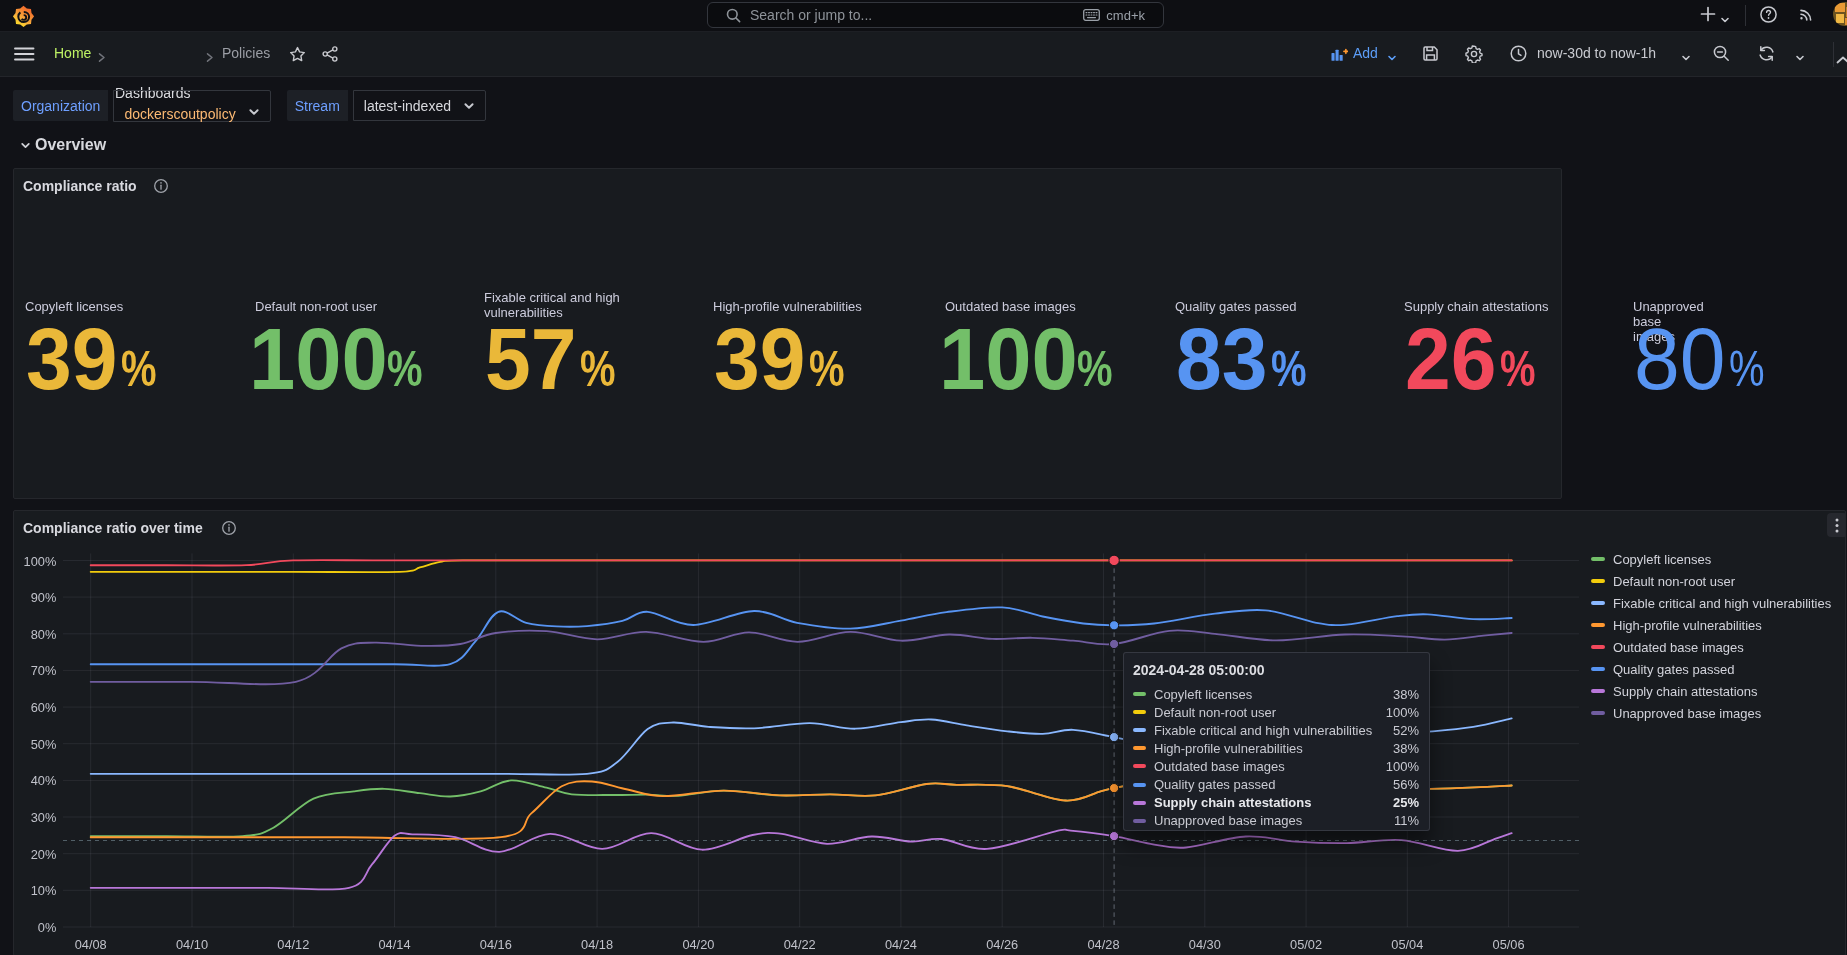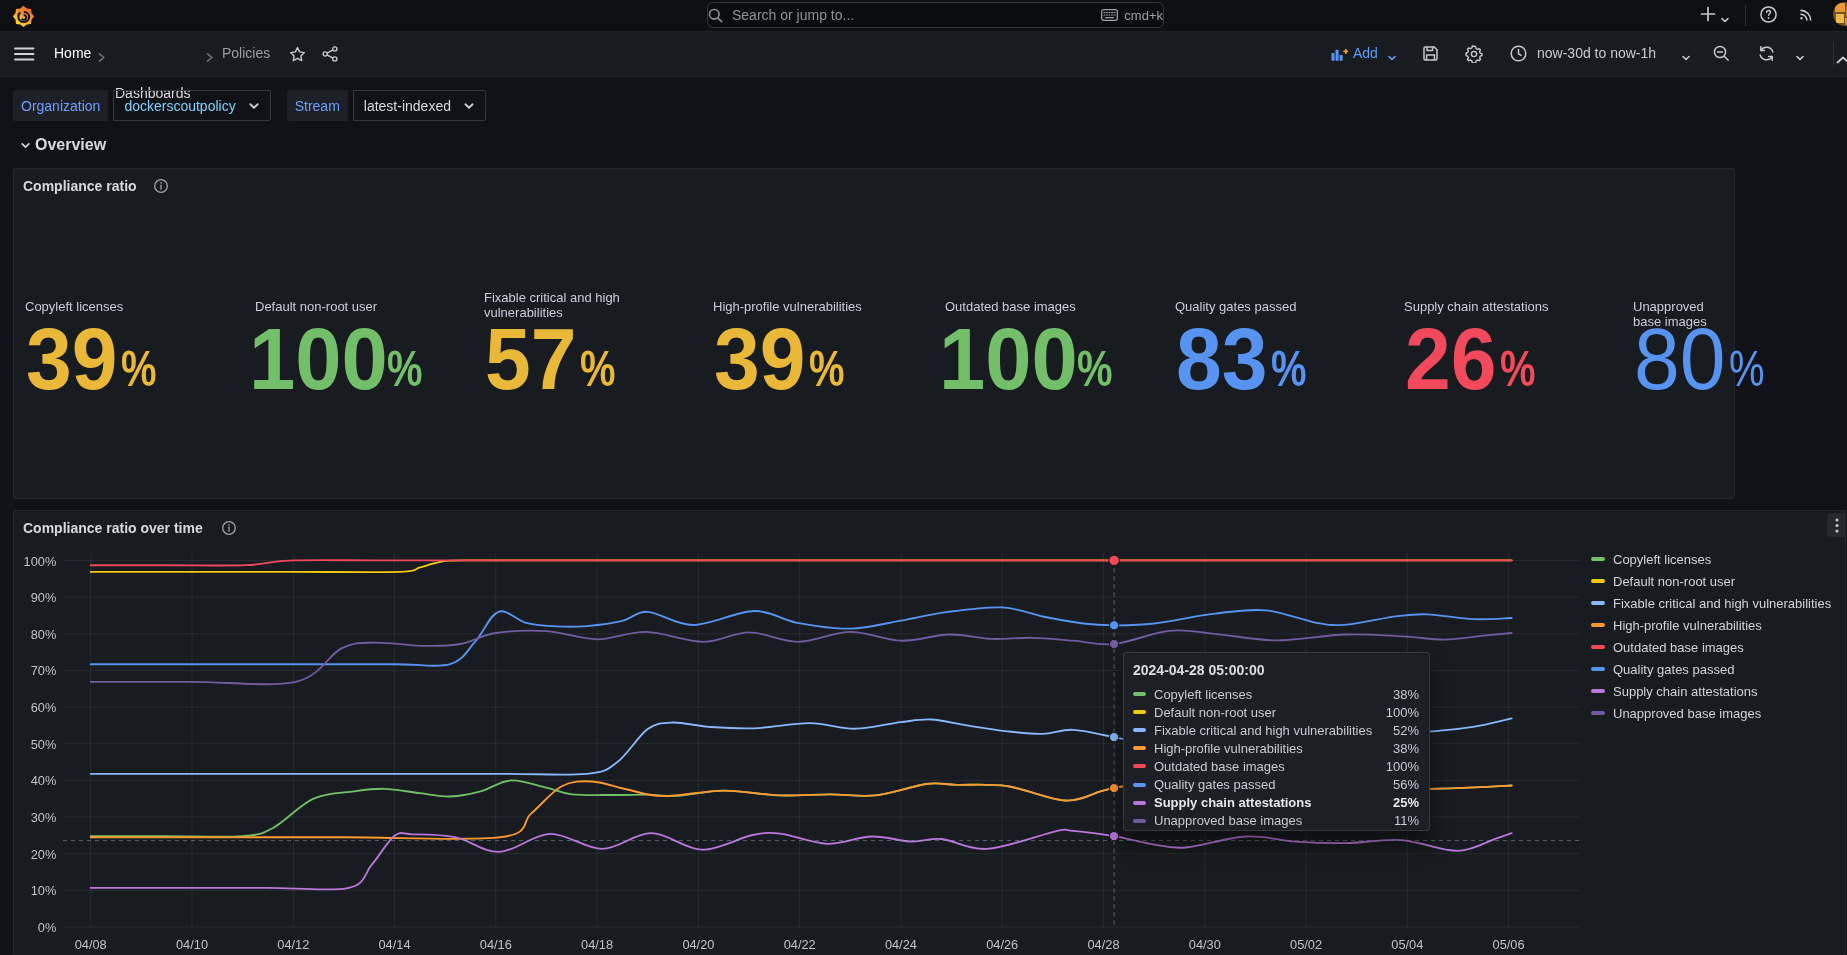--- a/index.html
+++ b/index.html
@@ -13,21 +13,21 @@
             <linearGradient id="gflame" x1="0.1" y1="1" x2="0.75" y2="0">
               <stop offset="0" stop-color="#FCEE1F"></stop>
               <stop offset="0.4" stop-color="#F8B13C"></stop>
               <stop offset="1" stop-color="#F05A28"></stop>
             </linearGradient>
           </defs>
 <path d="M10.5 0.8 L13.8 3.4 L18.0 3.9 L18.5 8.1 L21.1 11.4 L18.5 14.7 L18.0 18.9 L13.8 19.4 L10.5 22.0 L7.2 19.4 L3.0 18.9 L2.5 14.7 L-0.1 11.4 L2.5 8.1 L3.0 3.9 L7.2 3.4 Z" fill="url(#gflame)"></path>
 <path d="M10.8 6.9 c3.2 0 5.3 2.3 5.3 4.9 0 2.9-2.3 5.2-5.3 5.2 -3.1 0-5.5-2.4-5.5-5.4 0-1.7 .9-3.3 2.1-4.2" stroke="#101116" stroke-width="2" fill="none"></path>
 <path d="M10.7 10.1 c1.5 0 2.5 1.1 2.5 2.4 0 1.3-1 2.4-2.4 2.4 -.9 0-1.7-.5-2.1-1.2" stroke="#101116" stroke-width="1.9" fill="none"></path>
         </svg></div>
-  <div class="abs" style="left:707px;top:2px;width:457px;height:26px;background:#0b0c0f;border:1px solid #33363d;border-radius:6px;display:flex;align-items:center;padding:0 0;">
+  <div class="abs" style="left:707px;top:2px;width:457px;height:26px;background:#0b0c0f;border:1px solid #33363d;border-radius:6px;display:flex;align-items:center;padding:0 18px;">
     <span style="display:flex;">
           <svg width="15" height="15" viewBox="0 0 15 15" fill="none" style="">
             <circle cx="6.3" cy="6.3" r="4.8" stroke="#8e9399" stroke-width="1.6"></circle>
             <path d="M10 10 L13.6 13.6" stroke="#8e9399" stroke-width="1.6" stroke-linecap="round"></path>
           </svg>
         </span>
     <span style="font-size:14px;color:#8e9399;margin-left:9px;">Search or jump to...</span>
     <span style="margin-left:auto;display:flex;align-items:center;">
           <svg width="17" height="12" viewBox="0 0 17 12" fill="none" style="">
             <rect x="0.7" y="0.7" width="15.6" height="10.6" rx="2" stroke="#9aa0a8" stroke-width="1.3"></rect>
@@ -57,21 +57,21 @@
     <div class="abs" style="left:13px;top:5px;width:9px;height:10px;background:#c87f2a;"></div>
     <div class="abs" style="left:3px;top:12px;width:8px;height:9px;background:#f0b844;"></div>
     <div class="abs" style="left:12px;top:16px;width:10px;height:7px;background:#e0912f;"></div>
   </div>
 </div>
 
 <div class="abs" style="left:0;top:32px;width:1847px;height:45px;background:#181b1f;border-bottom:1px solid #23252a;">
   <div class="abs" style="left:14px;top:15px;"><svg width="21" height="14" viewBox="0 0 21 14" fill="none" style="">
           <path d="M1 1.5h18.5M1 7h18.5M1 12.5h18.5" stroke="#d2d3d8" stroke-width="1.9" stroke-linecap="round"></path>
         </svg></div>
-  <div class="abs" style="left:54px;top:13px;font-size:14px;color:#ffffff;font-weight:500;">Home</div>
+  <div class="abs" style="left:54px;top:13px;font-size:14px;color:#bef264;font-weight:500;">Home</div>
   <div class="abs" style="left:97px;top:17px;"><svg width="9" height="11" viewBox="0 0 9 11" fill="none" style="">
           <path d="M2.5 1.8 L7 5.5 L2.5 9.2" stroke="#71747b" stroke-width="1.5" stroke-linecap="round" stroke-linejoin="round"></path>
         </svg></div>
   <div class="abs" style="left:115px;top:13px;font-size:14px;color:#d9dadf;font-weight:500;margin-top:40px;">Dashboards</div>
   <div class="abs" style="left:205px;top:17px;"><svg width="9" height="11" viewBox="0 0 9 11" fill="none" style="">
           <path d="M2.5 1.8 L7 5.5 L2.5 9.2" stroke="#71747b" stroke-width="1.5" stroke-linecap="round" stroke-linejoin="round"></path>
         </svg></div>
   <div class="abs" style="left:222px;top:13px;font-size:14px;color:#9b9ea5;">Policies</div>
   <div class="abs" style="left:289px;top:14px;"><svg width="17" height="17" viewBox="0 0 17 17" fill="none" style="">
           <path d="M8.5 1.6l2.1 4.3 4.7.7-3.4 3.3.8 4.7-4.2-2.2-4.2 2.2.8-4.7L1.7 6.6l4.7-.7z" stroke="#c8c9ce" stroke-width="1.4" stroke-linejoin="round"></path>
@@ -123,21 +123,21 @@
           <path d="M2 3.5 L5 6.5 L8 3.5" stroke="#c7c9cf" stroke-width="1.6" stroke-linecap="round" stroke-linejoin="round"></path>
         </svg></div>
   <div class="abs" style="left:1833px;top:10px;width:1px;height:25px;background:#2e3036;"></div>
   <div class="abs" style="left:1836px;top:18px;"><svg width="14" height="8" viewBox="0 0 14 8" fill="none" style="">
           <path d="M1.5 6.5 L7 1.5 L12.5 6.5" stroke="#c7c9cf" stroke-width="1.8" stroke-linecap="round" stroke-linejoin="round"></path>
         </svg></div>
 </div>
 
 <div class="abs" style="left:13px;top:90px;height:31px;display:flex;">
   <div style="height:31px;background:#1d2026;border-radius:2px 0 0 2px;display:flex;align-items:center;padding:0 8px;font-size:14px;font-weight:500;color:#6e9fff;">Organization</div>
-  <div style="height:31px;border:1px solid #33363d;border-radius:0 2px 2px 0;margin-left:5px;display:flex;align-items:center;padding:4px 10px;font-size:14px;color:#7dd3fc;">dockerscoutpolicy<span style="margin-left:12px;display:flex;">
+  <div style="height:31px;border:1px solid #33363d;border-radius:0 2px 2px 0;margin-left:5px;display:flex;align-items:flex-start;padding:15px 10px;font-size:14px;color:#fdba74;">dockerscoutpolicy<span style="margin-left:12px;display:flex;">
           <svg width="12" height="12" viewBox="0 0 10 10" fill="none" style="">
             <path d="M2 3.5 L5 6.5 L8 3.5" stroke="#c7c9cf" stroke-width="1.6" stroke-linecap="round" stroke-linejoin="round"></path>
           </svg>
         </span></div>
   <div style="height:31px;background:#1d2026;border-radius:2px 0 0 2px;margin-left:16px;display:flex;align-items:center;padding:0 8px;font-size:14px;font-weight:500;color:#6e9fff;">Stream</div>
   <div style="height:31px;border:1px solid #33363d;border-radius:0 2px 2px 0;margin-left:5px;display:flex;align-items:center;padding:0 10px;font-size:14px;color:#d8d9de;">latest-indexed<span style="margin-left:12px;display:flex;">
           <svg width="12" height="12" viewBox="0 0 10 10" fill="none" style="">
             <path d="M2 3.5 L5 6.5 L8 3.5" stroke="#c7c9cf" stroke-width="1.6" stroke-linecap="round" stroke-linejoin="round"></path>
           </svg>
         </span></div>
@@ -145,21 +145,21 @@
 
 <div class="abs" style="left:20px;top:136px;display:flex;align-items:center;">
   <span style="display:flex;margin-right:4px;">
         <svg width="11" height="11" viewBox="0 0 10 10" fill="none" style="">
           <path d="M2 3.5 L5 6.5 L8 3.5" stroke="#d0d1d6" stroke-width="1.6" stroke-linecap="round" stroke-linejoin="round"></path>
         </svg>
       </span>
   <span style="font-size:16px;font-weight:700;color:#d8d9de;">Overview</span>
 </div>
 
-<div class="abs" style="left:13px;top:168px;width:1722px;height:331px;background:#181b1f;border:1px solid #25272c;border-radius:2px;">
+<div class="abs" style="left:13px;top:168px;width:1549px;height:331px;background:#181b1f;border:1px solid #25272c;border-radius:2px;">
   <div class="abs" style="left:9px;top:9px;font-size:14px;font-weight:700;color:#d8d9df;">Compliance ratio</div>
   <div class="abs" style="left:140px;top:10px;"><svg width="14" height="14" viewBox="0 0 14 14" fill="none" style="">
           <circle cx="7" cy="7" r="6.3" stroke="#9fa3aa" stroke-width="1.3"></circle>
           <path d="M7 6.2v4" stroke="#9fa3aa" stroke-width="1.3" stroke-linecap="round"></path>
           <circle cx="7" cy="3.9" r="0.8" fill="#9fa3aa"></circle>
         </svg></div>
   <div style="position:absolute;left:11px;top:129.5px;font-size:13px;line-height:15px;color:#ccccdc;">Copyleft licenses</div>
 <div style="position:absolute;left:12px;top:145.5px;color:#EAB839;font-weight:700;white-space:nowrap;"><span style="display:inline-block;font-size:87px;line-height:1;transform:scaleX(0.945);transform-origin:0 0;">39</span><span style="position:absolute;left:95px;bottom:7.5px;font-size:50px;line-height:1;display:inline-block;transform:scaleX(0.80);transform-origin:0 100%;">%</span></div>
 <div style="position:absolute;left:241px;top:129.5px;font-size:13px;line-height:15px;color:#ccccdc;">Default non-root user</div>
 <div style="position:absolute;left:235px;top:145.5px;color:#73BF69;font-weight:700;white-space:nowrap;"><span style="display:inline-block;font-size:87px;line-height:1;transform:scaleX(0.956);transform-origin:0 0;">100</span><span style="position:absolute;left:137.5px;bottom:7.5px;font-size:50px;line-height:1;display:inline-block;transform:scaleX(0.80);transform-origin:0 100%;">%</span></div>

